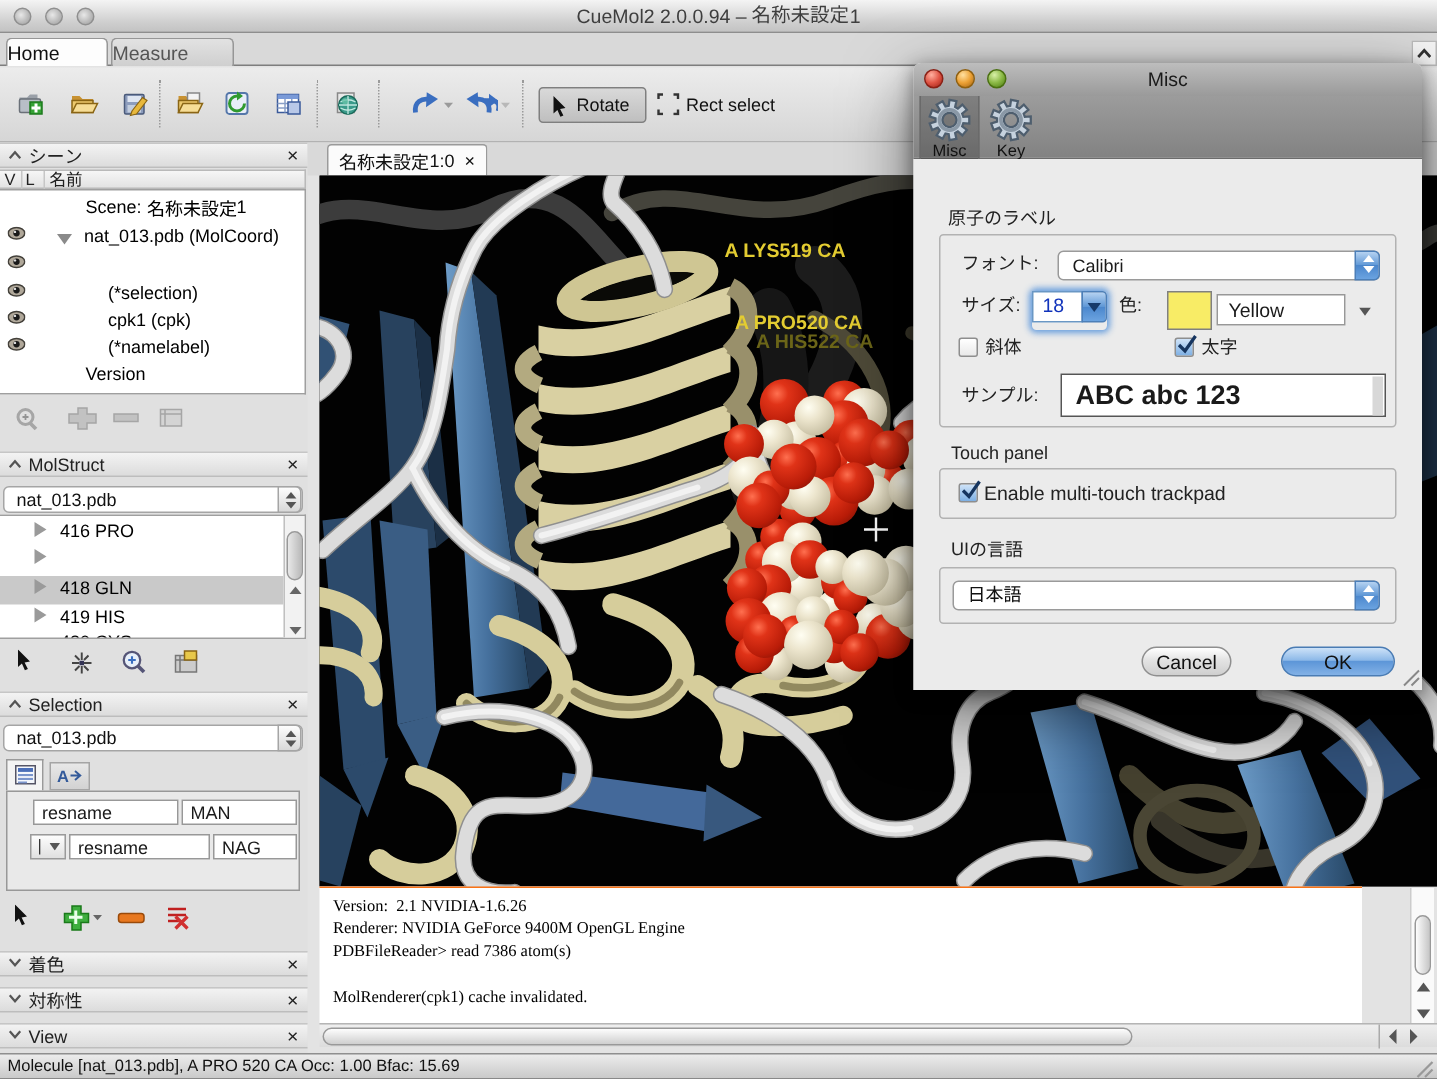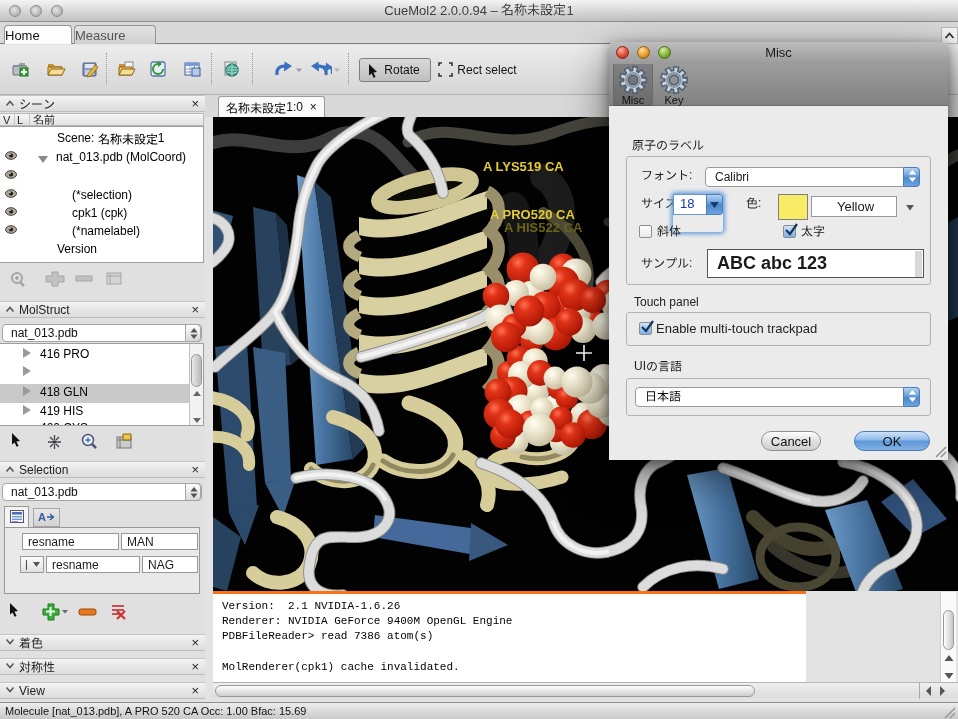--- a/index.html
+++ b/index.html
@@ -27,21 +27,21 @@
 .combo{position:absolute;height:18px;background:#fff;border:1px solid #a5a5a5;border-radius:4px;font-size:12px;color:#111;line-height:16px;padding-left:8px}
 .combo .step{position:absolute;right:0;top:-1px;width:16px;height:18px;border-radius:0 4px 4px 0;background:linear-gradient(#fdfdfd,#d8d8d8);border:1px solid #a5a5a5;color:#333}
 .combo .step svg{position:absolute;left:3px;top:2px}
 .treerow{position:absolute;left:0;width:100%;font-size:12px;color:#000;white-space:nowrap}
 .licons{position:absolute}
 
 #docbar{left:205px;top:95px;width:753px;height:22px;background:#d9d9d9}
 #doctab{position:absolute;left:218px;top:96px;width:107px;height:21px;background:#fbfbfb;border:1px solid #9a9a9a;border-bottom:none;border-radius:3px 3px 0 0;font-size:12px;color:#111;text-align:center;padding-top:3px}
 #viewport{left:213px;top:117px;width:745px;height:474px;background:#000}
 #vlabels{left:213px;top:117px;width:745px;height:474px;font-weight:bold;font-size:13px;color:#e3cc31}
-#log{left:213px;top:591px;width:593px;height:91px;background:#fff;border-top:3px solid #f97316;font-family:Liberation Mono, monospace;font-size:11px;line-height:15.2px;color:#000;padding:5px 0 0 9px;white-space:pre}
+#log{left:213px;top:591px;width:695px;height:91px;background:#fff;border-top:1px solid #f97316;font-family:Liberation Serif, serif;font-size:11px;line-height:15.2px;color:#000;padding:5px 0 0 9px;white-space:pre}
 #vscroll{left:940px;top:592px;width:16px;height:90px;background:#fafafa;border-left:1px solid #ccc}
 #hscroll{left:213px;top:682px;width:745px;height:16px;background:linear-gradient(#efefef,#dcdcdc);border-top:1px solid #b5b5b5}
 #hthumb{position:absolute;left:2px;top:2px;width:540px;height:12px;border-radius:6px;background:linear-gradient(#fdfdfd,#cfcfcf);border:1px solid #999}
 #statusbar{left:0;top:702px;width:958px;height:17px;background:linear-gradient(#ececec,#c9c9c9);border-top:1px solid #8f8f8f;font-size:11px;color:#111;line-height:16px;padding-left:5px}
 
 #dlg{left:609px;top:42px;width:339px;height:418px;border-radius:5px 5px 0 0;box-shadow:0 15px 45px rgba(0,0,0,.55),0 3px 12px rgba(0,0,0,.4);background:#ebebeb}
 #dlgtitle{position:absolute;left:0;top:0;width:339px;height:22px;border-radius:5px 5px 0 0;background:linear-gradient(#bdbdbd,#9a9a9a);text-align:center;font-size:13px;color:#1a1a1a;line-height:21px}
 #dlgtools{position:absolute;left:0;top:22px;width:339px;height:42px;background:linear-gradient(#9c9c9c,#828282);border-bottom:1px solid #6c6c6c}
 .dtl{position:absolute;top:4px;width:13px;height:13px;border-radius:50%}
 .dcell{position:absolute;top:0;height:42px;text-align:center;font-size:11px;color:#111}
@@ -579,31 +579,31 @@
  <div class="glabel" style="left:32px;top:62px"><svg class="jp" style="vertical-align:top;margin-top:1.0px" width="48" height="14" viewBox="0 0 48 14">
           <path d="M10.3 2.6 9.6 2.1C9.4 2.2 9.1 2.2 9.0 2.2C8.4 2.2 3.6 2.2 2.9 2.2C2.5 2.2 2.1 2.1 1.7 2.1V3.2C2.1 3.1 2.5 3.1 2.9 3.1C3.6 3.1 8.4 3.1 9.1 3.1C8.9 4.3 8.4 5.9 7.5 7.0C6.5 8.3 5.1 9.3 2.8 9.9L3.6 10.8C5.8 10.1 7.3 9.0 8.4 7.6C9.3 6.4 9.9 4.4 10.2 3.2C10.2 3.0 10.2 2.7 10.3 2.6Z M14.1 9.5 14.8 10.3C16.4 9.4 18.1 7.9 18.9 6.7L19.0 10.1C19.0 10.3 18.9 10.5 18.6 10.5C18.3 10.5 17.7 10.4 17.2 10.4L17.2 11.2C17.7 11.3 18.5 11.3 19.0 11.3C19.5 11.3 19.9 11.0 19.9 10.5L19.8 5.9H21.5C21.8 5.9 22.1 5.9 22.3 5.9V5.0C22.2 5.0 21.8 5.0 21.5 5.0H19.8L19.8 4.0C19.8 3.8 19.8 3.5 19.8 3.2H18.8C18.8 3.5 18.9 3.8 18.9 4.0L18.9 5.0H15.3C15.0 5.0 14.7 5.0 14.4 5.0V5.9C14.7 5.9 15.0 5.9 15.3 5.9H18.5C17.7 7.1 15.9 8.7 14.1 9.5Z M26.7 1.8 26.0 2.5C26.9 3.1 28.4 4.4 29.0 5.0L29.8 4.2C29.1 3.6 27.6 2.3 26.7 1.8ZM25.7 9.8 26.3 10.8C28.3 10.4 29.8 9.7 31.0 8.9C32.9 7.8 34.3 6.2 35.1 4.7L34.5 3.6C33.8 5.1 32.3 6.9 30.5 8.1C29.4 8.8 27.8 9.5 25.7 9.8Z M40.0 9.5C40.0 9.9 40.0 10.5 40.0 10.9H41.1C41.1 10.5 41.1 9.9 41.1 9.5L41.0 5.5C42.4 6.0 44.4 6.8 45.8 7.5L46.2 6.5C44.9 5.8 42.6 5.0 41.0 4.5V2.5C41.0 2.2 41.1 1.6 41.1 1.3H39.9C40.0 1.6 40.0 2.2 40.0 2.5C40.0 3.5 40.0 8.8 40.0 9.5Z" fill="#222"></path>
         </svg>:</div>
  <div class="mcombo" style="left:96px;top:61px;width:215px">Calibri<span class="bstep"><svg width="11" height="14" style="margin:1px 0 0 3px">
             <path d="M5.5 1 l3.8 4.6 h-7.6z" fill="#fff"></path>
             <path d="M5.5 13 l-3.8-4.6 h7.6z" fill="#fff"></path>
           </svg></span></div>
  <div class="glabel" style="left:32px;top:90px"><svg class="jp" style="vertical-align:top;margin-top:1.0px" width="36" height="14" viewBox="0 0 36 14">
           <path d="M0.8 3.6V4.7C0.9 4.7 1.5 4.6 2.0 4.6H3.3V6.6C3.3 7.0 3.3 7.5 3.3 7.7H4.3C4.3 7.5 4.3 7.0 4.3 6.6V4.6H7.7V5.1C7.7 8.5 6.6 9.5 4.4 10.4L5.2 11.1C8.0 9.9 8.6 8.2 8.6 5.1V4.6H10.0C10.5 4.6 10.9 4.6 11.1 4.7V3.6C10.9 3.7 10.5 3.7 10.0 3.7H8.6V2.2C8.6 1.7 8.7 1.3 8.7 1.2H7.6C7.6 1.3 7.7 1.7 7.7 2.2V3.7H4.3V2.2C4.3 1.8 4.3 1.4 4.3 1.3H3.3C3.3 1.6 3.3 1.9 3.3 2.2V3.7H2.0C1.5 3.7 0.9 3.6 0.8 3.6Z M13.0 6.2 13.5 7.2C15.2 6.6 16.8 5.9 18.1 5.2V9.6C18.1 10.1 18.0 10.7 18.0 10.9H19.2C19.1 10.7 19.1 10.1 19.1 9.6V4.6C20.3 3.8 21.4 2.9 22.4 1.9L21.6 1.2C20.7 2.2 19.5 3.2 18.3 4.0C16.9 4.8 15.1 5.7 13.0 6.2Z M33.1 0.8 32.4 1.1C32.8 1.5 33.2 2.2 33.4 2.7L34.1 2.4C33.8 2.0 33.4 1.2 33.1 0.8ZM34.4 0.4 33.8 0.6C34.1 1.1 34.5 1.8 34.8 2.3L35.4 2.0C35.2 1.6 34.8 0.8 34.4 0.4ZM33.4 2.7 32.7 2.3C32.6 2.3 32.2 2.4 31.8 2.4C31.4 2.4 27.7 2.4 27.2 2.4C26.9 2.4 26.2 2.3 26.0 2.3V3.4C26.1 3.4 26.8 3.3 27.2 3.3C27.6 3.3 31.5 3.3 31.9 3.3C31.6 4.3 30.7 5.7 29.9 6.7C28.7 8.1 26.9 9.5 25.0 10.2L25.7 11.0C27.5 10.2 29.1 8.9 30.4 7.5C31.6 8.6 32.9 10.0 33.7 11.1L34.5 10.4C33.8 9.4 32.3 7.9 31.0 6.8C31.9 5.7 32.7 4.3 33.1 3.3C33.1 3.1 33.3 2.8 33.4 2.7Z" fill="#222"></path>
         </svg>:</div>
- <div class="abs" style="left:64px;top:88px;width:50px;height:38px;border-radius:3px;box-shadow:0 0 4px 2px rgba(90,150,220,0.9)">
+ <div class="abs" style="left:79px;top:88px;width:50px;height:26px;border-radius:3px;box-shadow:0 0 4px 2px rgba(90,150,220,0.9)">
    <div class="field" style="left:0;top:0;width:34px;height:21px;border-color:#6a97c4;font-size:13px;color:#1133bb;padding:1px 0 0 6px">18</div>
    <div class="abs" style="left:33px;top:0;width:17px;height:21px;background:linear-gradient(#b5d2f1,#5e97d6 50%,#4a86cc 50%,#6ba3e0);border:1px solid #4c7fb8;border-radius:0 3px 3px 0"><svg width="9" height="7" style="margin:7px 0 0 3px">
             <path d="M0 0 h9 l-4.5 6z" fill="#163a6a"></path>
           </svg></div>
  </div>
  <div class="glabel" style="left:137px;top:90px"><svg class="jp" style="vertical-align:top;margin-top:1.0px" width="12" height="14" viewBox="0 0 12 14">
           <path d="M5.6 6.5H2.8V4.3H5.6ZM6.6 6.5V4.3H9.6V6.5ZM3.9 0.4C3.3 1.6 2.1 3.1 0.4 4.2C0.6 4.4 0.9 4.7 1.1 4.9C1.4 4.7 1.6 4.5 1.9 4.3V9.6C1.9 11.1 2.5 11.4 4.4 11.4C4.9 11.4 8.6 11.4 9.1 11.4C10.9 11.4 11.3 10.9 11.5 9.1C11.2 9.0 10.8 8.9 10.6 8.8C10.4 10.2 10.2 10.5 9.1 10.5C8.3 10.5 5.0 10.5 4.4 10.5C3.0 10.5 2.8 10.4 2.8 9.6V7.3H9.6V7.8H10.5V3.5H7.1C7.5 2.9 8.0 2.2 8.3 1.6L7.6 1.2L7.5 1.3H4.5L4.9 0.6ZM2.8 3.5H2.7C3.2 3.0 3.6 2.5 3.9 2.1H7.0C6.7 2.6 6.4 3.1 6.1 3.5Z" fill="#222"></path>
         </svg>:</div>
  <div class="abs" style="left:169px;top:88px;width:30px;height:26px;background:#f8ec66;border:1px solid #808080"></div>
- <div class="field" style="left:202px;top:90px;width:86px;height:21px;font-size:13px;line-height:19px;padding-left:25px">Yellow</div>
+ <div class="field" style="left:202px;top:90px;width:86px;height:21px;font-size:13px;line-height:19px;padding-left:7px">Yellow</div>
  <svg class="abs" style="left:297px;top:99px" width="8" height="6">
         <path d="M0 0 h8 l-4 5.5z" fill="#555"></path>
       </svg>
  <div class="cb" style="left:30px;top:119px"></div>
       <div class="glabel" style="left:48px;top:118px"><svg class="jp" style="vertical-align:top;margin-top:1.0px" width="24" height="14" viewBox="0 0 24 14">
           <path d="M4.6 7.5C5.0 8.3 5.4 9.4 5.6 10.0L6.3 9.7C6.2 9.1 5.7 8.1 5.3 7.3ZM1.5 7.3C1.3 8.3 0.9 9.3 0.3 10.0C0.6 10.1 0.9 10.3 1.1 10.4C1.6 9.7 2.0 8.6 2.3 7.5ZM6.3 4.8C7.1 5.3 7.9 6.0 8.3 6.5L8.9 5.9C8.5 5.4 7.6 4.7 6.9 4.3ZM6.8 1.8C7.5 2.3 8.2 3.1 8.6 3.6L9.3 3.0C8.9 2.5 8.1 1.8 7.4 1.3ZM3.0 0.5C2.5 1.6 1.5 3.1 0.2 4.1C0.4 4.3 0.6 4.6 0.8 4.8C1.0 4.5 1.3 4.3 1.5 4.1V4.5H3.1V5.8H0.6V6.6H3.1V10.5C3.1 10.7 3.1 10.7 2.9 10.7C2.8 10.7 2.3 10.7 1.7 10.7C1.8 10.9 2.0 11.3 2.0 11.5C2.8 11.5 3.3 11.5 3.6 11.4C3.9 11.2 4.0 11.0 4.0 10.5V6.6H6.2V5.8H4.0V4.5H5.5V3.7H1.9C2.6 2.9 3.1 2.1 3.5 1.4C4.3 2.1 5.1 3.0 5.6 3.6L6.3 2.9C5.7 2.2 4.7 1.2 3.8 0.5ZM6.2 8.1 6.4 8.9 9.5 8.2V11.5H10.4V8.0L11.7 7.8L11.5 6.9L10.4 7.2V0.5H9.5V7.4Z M15.0 0.5C14.4 2.3 13.4 4.1 12.4 5.3C12.5 5.5 12.8 6.0 12.9 6.2C13.2 5.8 13.6 5.3 13.9 4.8V11.5H14.8V3.3C15.2 2.5 15.6 1.6 15.9 0.8ZM17.0 8.5V9.3H19.0V11.4H19.8V9.3H21.8V8.5H19.8V4.3C20.6 6.4 21.7 8.4 23.0 9.6C23.2 9.3 23.5 9.0 23.7 8.8C22.4 7.8 21.1 5.8 20.4 3.8H23.4V2.9H19.8V0.5H19.0V2.9H15.6V3.8H18.4C17.7 5.8 16.4 7.8 15.1 8.9C15.3 9.1 15.6 9.4 15.8 9.6C17.0 8.4 18.2 6.5 19.0 4.3V8.5Z" fill="#222"></path>
         </svg></div>
  <div class="cb cbc" style="left:174px;top:119px"><svg width="16" height="15" style="margin:-3px 0 0 0">
           <path d="M2 7 L6 11 L13 1" stroke="#16355f" stroke-width="2.2" fill="none"></path>
         </svg></div>

